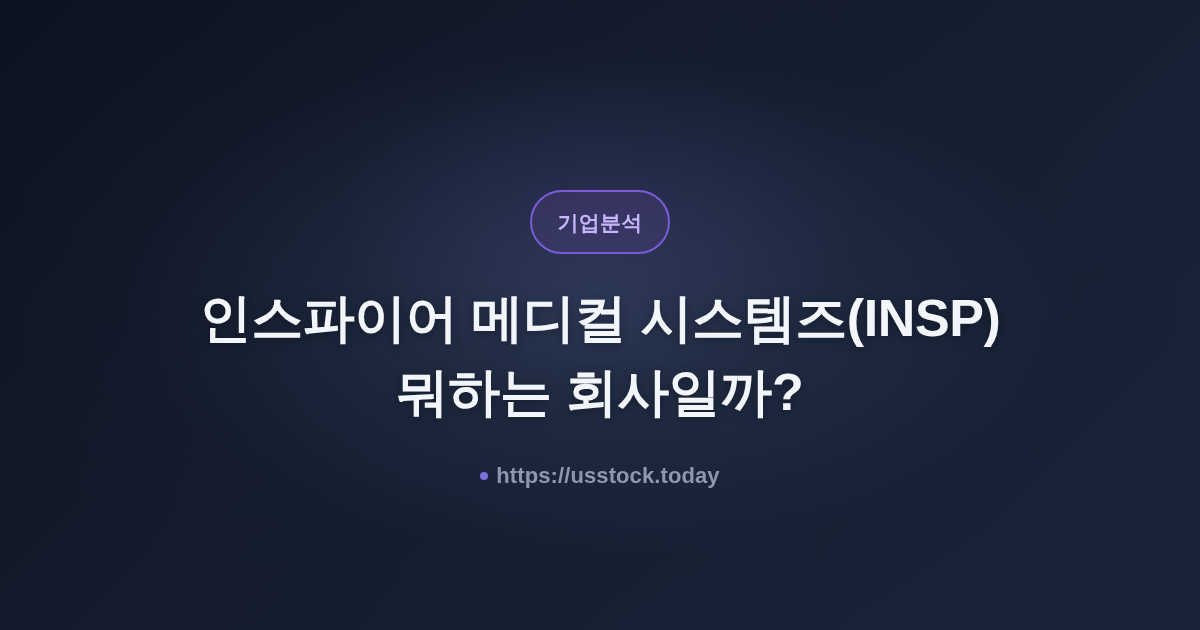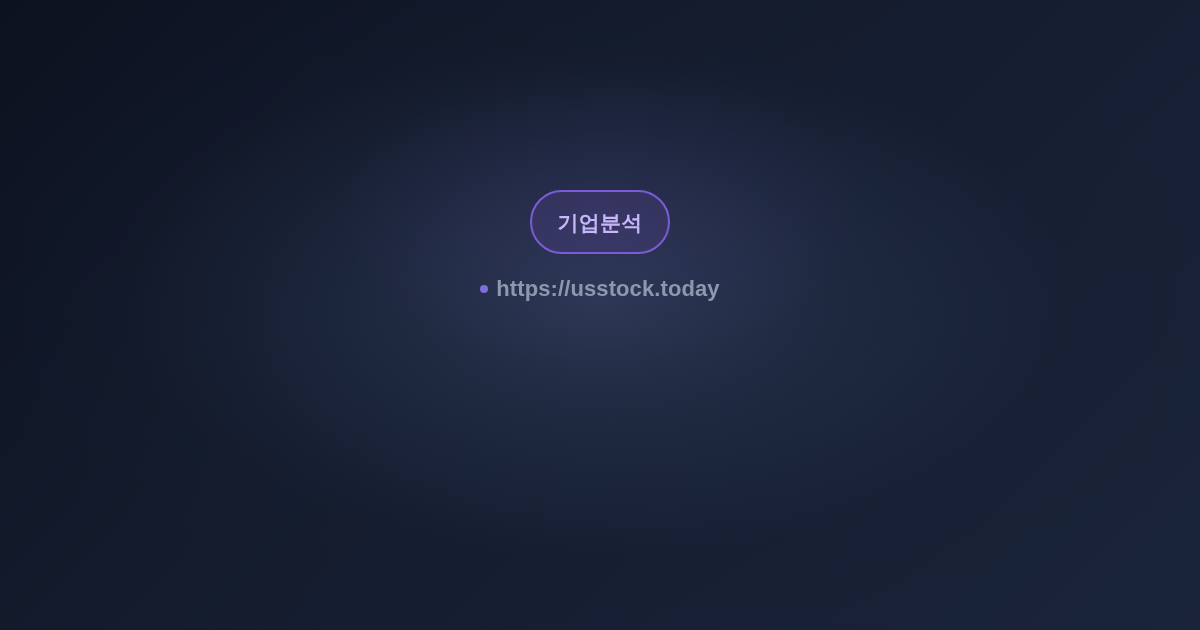--- a/index.html
+++ b/index.html
@@ -111,21 +111,21 @@
   .headline .line {
     display: block;
   }
 
   
   .url-row {
     display: flex;
     align-items: center;
     justify-content: center;
     gap: 8px;
-    margin-top: 24px;
+    margin-top: 36px;
   }
   .url-dot {
     width: 8px;
     height: 8px;
     border-radius: 50%;
     background: #7e6ddb;
     flex: 0 0 auto;
   }
   .url-text {
     color: #8d98ae;
@@ -143,20 +143,24 @@
   <div class="bg-gradient"></div>
   <div class="bg-glow"></div>
   <div class="bg-tint"></div>
 
   <div class="content">
 
     <div class="badge">
       <span>기업분석</span>
     </div>
 
+    <h1 class="headline">
+      <span class="line">인스파이어 메디컬 시스템즈(INSP)</span>
+      <span class="line">뭐하는 회사일까?</span>
+    </h1>
 
     <div class="url-row">
       <span class="url-dot"></span>
       <span class="url-text">https://usstock.today</span>
     </div>
 
   </div>
 </div>
 
 </body></html>

